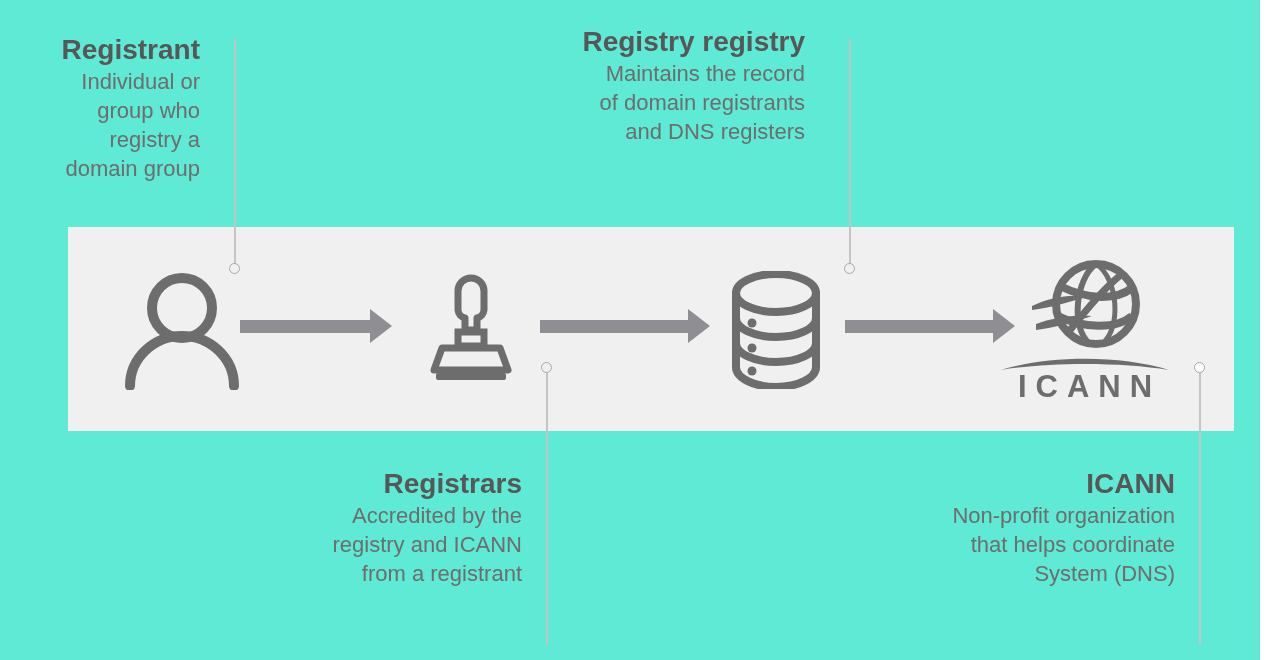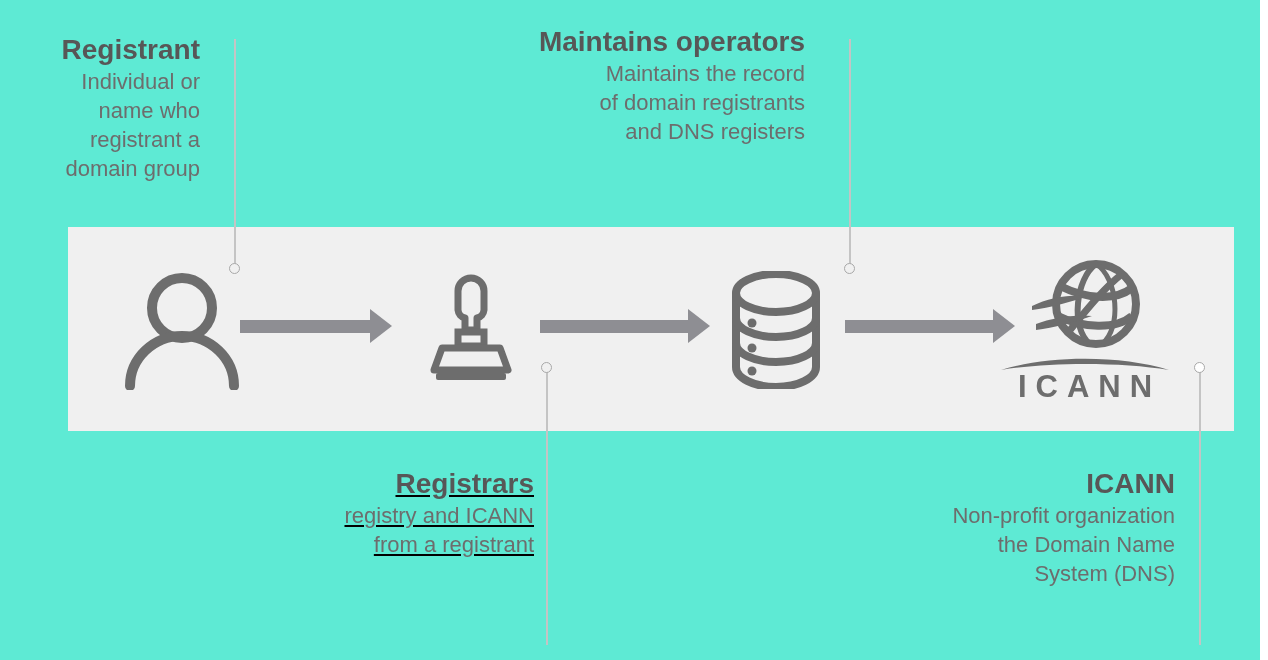--- a/index.html
+++ b/index.html
@@ -125,42 +125,43 @@
 
   <div class="leader" style="left:546px; top:370px; height:275px;"></div>
   <div class="leader-dot" style="left:541px; top:362px;"></div>
 
   <div class="leader" style="left:1199px; top:370px; height:275px;"></div>
   <div class="leader-dot" style="left:1194px; top:362px; background:#ffffff;"></div>
 
   <div class="label-block ta-right" style="left:10px; top:33px; width:190px;">
     <div class="label-title">Registrant</div>
     <div class="label-desc">Individual or</div>
-    <div class="label-desc">name who</div>
-    <div class="label-desc">registrant a</div>
+    <div class="label-desc">group who</div>
+    <div class="label-desc">registry a</div>
     <div class="label-desc">domain group</div>
   </div>
 
   <div class="label-block ta-right" style="left:495px; top:25px; width:310px;">
-    <div class="label-title">Maintains operators</div>
+    <div class="label-title">Registry registry</div>
     <div class="label-desc">Maintains the record</div>
     <div class="label-desc">of domain registrants</div>
     <div class="label-desc">and DNS registers</div>
   </div>
 
-  <div class="label-block ta-right" style="left:252px; top:467px; width:282px;text-decoration:underline;">
+  <div class="label-block ta-right" style="left:240px; top:467px; width:282px;">
     <div class="label-title">Registrars</div>
+    <div class="label-desc">Accredited by the</div>
     <div class="label-desc">registry and ICANN</div>
     <div class="label-desc">from a registrant</div>
   </div>
 
   <div class="label-block ta-right" style="left:860px; top:467px; width:315px;">
     <div class="label-title">ICANN</div>
     <div class="label-desc">Non-profit organization</div>
-    <div class="label-desc">the Domain Name</div>
+    <div class="label-desc">that helps coordinate</div>
     <div class="label-desc">System (DNS)</div>
   </div>
 
   <div class="icon" style="left:118px; top:272px;">
     <svg width="128" height="118" viewBox="0 0 128 118">
       <circle cx="64" cy="36" r="30" fill="none" stroke="#6d6d6d" stroke-width="10"></circle>
       <path d="M12 114 A52 50 0 0 1 116 114" fill="none" stroke="#6d6d6d" stroke-width="10" stroke-linecap="round"></path>
     </svg>
   </div>
 

